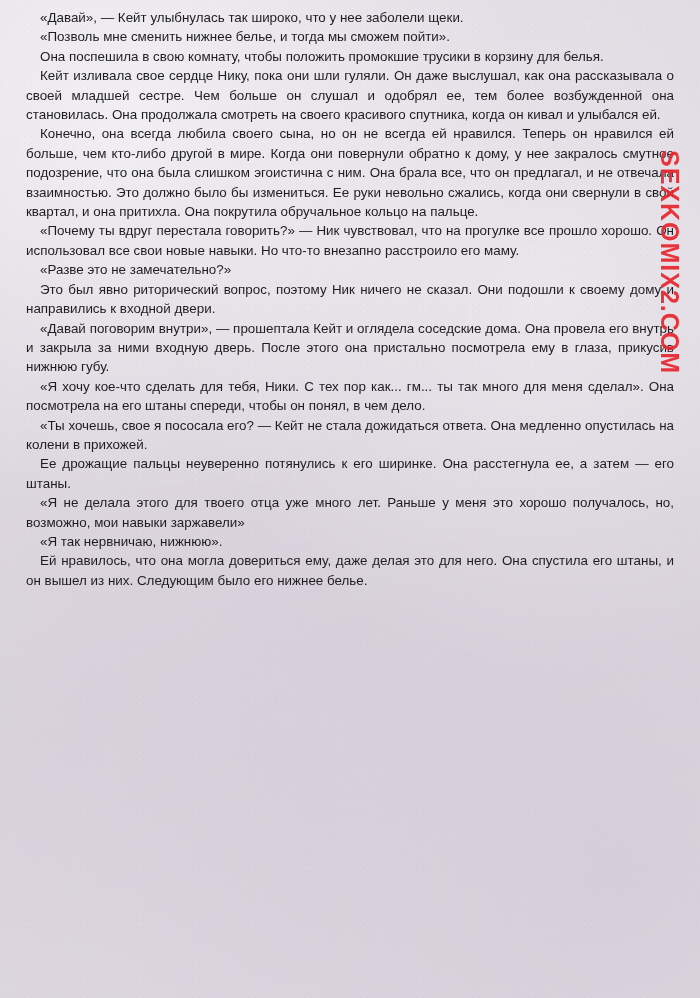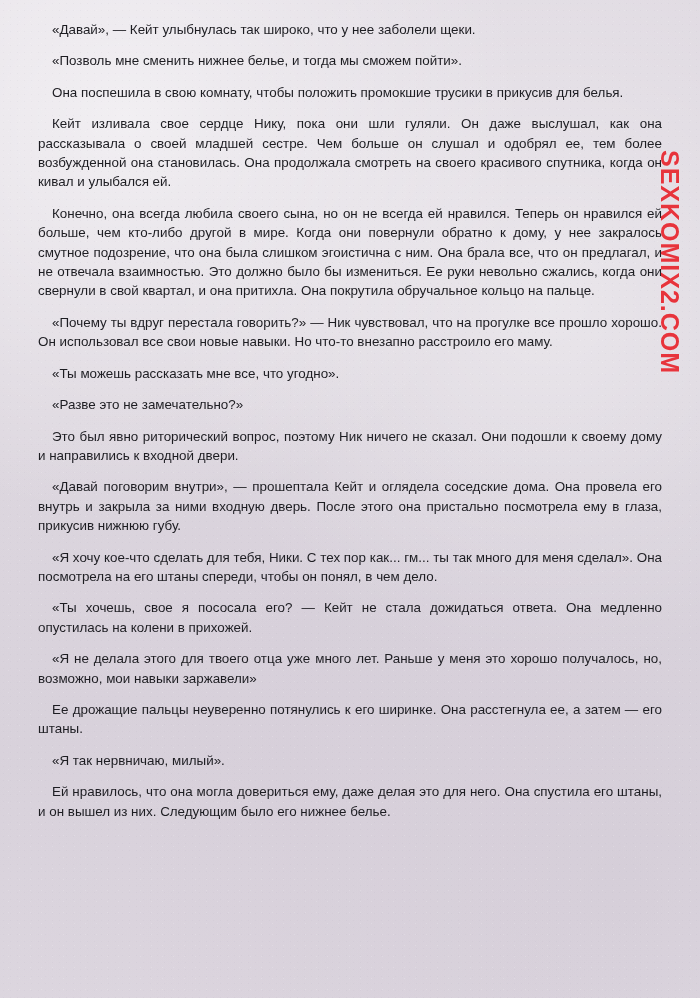--- a/index.html
+++ b/index.html
@@ -44,21 +44,21 @@
     top: 8px;
     width: 648px;
     color: #1d1d22;
     font-size: 13.4px;
     line-height: 19.4px;
     text-align: justify;
     text-justify: inter-word;
     -webkit-font-smoothing: antialiased;
   }
   #text-body p {
-    margin: 12px;
+    margin: 0;
     text-indent: 14px;
   }
   
   #watermark {
     position: absolute;
     right: 6px;
     top: 150px;
     width: 40px;
     height: 250px;
     pointer-events: none;
@@ -81,32 +81,31 @@
 </style>
 </head>
 <body>
 
 <div id="page">
   <div id="paper-texture"></div>
 
   <div id="text-body">
     <p>«Давай», — Кейт улыбнулась так широко, что у нее заболели щеки.</p>
     <p>«Позволь мне сменить нижнее белье, и тогда мы сможем пойти».</p>
-    <p>Она поспешила в свою комнату, чтобы положить промокшие трусики в прикусив для белья.</p>
+    <p>Она поспешила в свою комнату, чтобы положить промокшие трусики в корзину для белья.</p>
     <p>Кейт изливала свое сердце Нику, пока они шли гуляли. Он даже выслушал, как она рассказывала о своей младшей сестре. Чем больше он слушал и одобрял ее, тем более возбужденной она становилась. Она продолжала смотреть на своего красивого спутника, когда он кивал и улыбался ей.</p>
     <p>Конечно, она всегда любила своего сына, но он не всегда ей нравился. Теперь он нравился ей больше, чем кто-либо другой в мире. Когда они повернули обратно к дому, у нее закралось смутное подозрение, что она была слишком эгоистична с ним. Она брала все, что он предлагал, и не отвечала взаимностью. Это должно было бы измениться. Ее руки невольно сжались, когда они свернули в свой квартал, и она притихла. Она покрутила обручальное кольцо на пальце.</p>
     <p>«Почему ты вдруг перестала говорить?» — Ник чувствовал, что на прогулке все прошло хорошо. Он использовал все свои новые навыки. Но что-то внезапно расстроило его маму.</p>
-    <p>«Ты можешь рассказать мне все, что угодно».</p>
     <p>«Разве это не замечательно?»</p>
     <p>Это был явно риторический вопрос, поэтому Ник ничего не сказал. Они подошли к своему дому и направились к входной двери.</p>
     <p>«Давай поговорим внутри», — прошептала Кейт и оглядела соседские дома. Она провела его внутрь и закрыла за ними входную дверь. После этого она пристально посмотрела ему в глаза, прикусив нижнюю губу.</p>
     <p>«Я хочу кое-что сделать для тебя, Ники. С тех пор как... гм... ты так много для меня сделал». Она посмотрела на его штаны спереди, чтобы он понял, в чем дело.</p>
     <p>«Ты хочешь, свое я пососала его? — Кейт не стала дожидаться ответа. Она медленно опустилась на колени в прихожей.</p>
+    <p>Ее дрожащие пальцы неуверенно потянулись к его ширинке. Она расстегнула ее, а затем — его штаны.</p>
     <p>«Я не делала этого для твоего отца уже много лет. Раньше у меня это хорошо получалось, но, возможно, мои навыки заржавели»</p>
-    <p>Ее дрожащие пальцы неуверенно потянулись к его ширинке. Она расстегнула ее, а затем — его штаны.</p>
-    <p>«Я так нервничаю, милый».</p>
+    <p>«Я так нервничаю, нижнюю».</p>
     <p>Ей нравилось, что она могла довериться ему, даже делая это для него. Она спустила его штаны, и он вышел из них. Следующим было его нижнее белье.</p>
   </div>
 
   <div id="watermark">
     <span class="wm-text">SEXKOMIX2.COM</span>
   </div>
 </div>
 
 </body></html>

